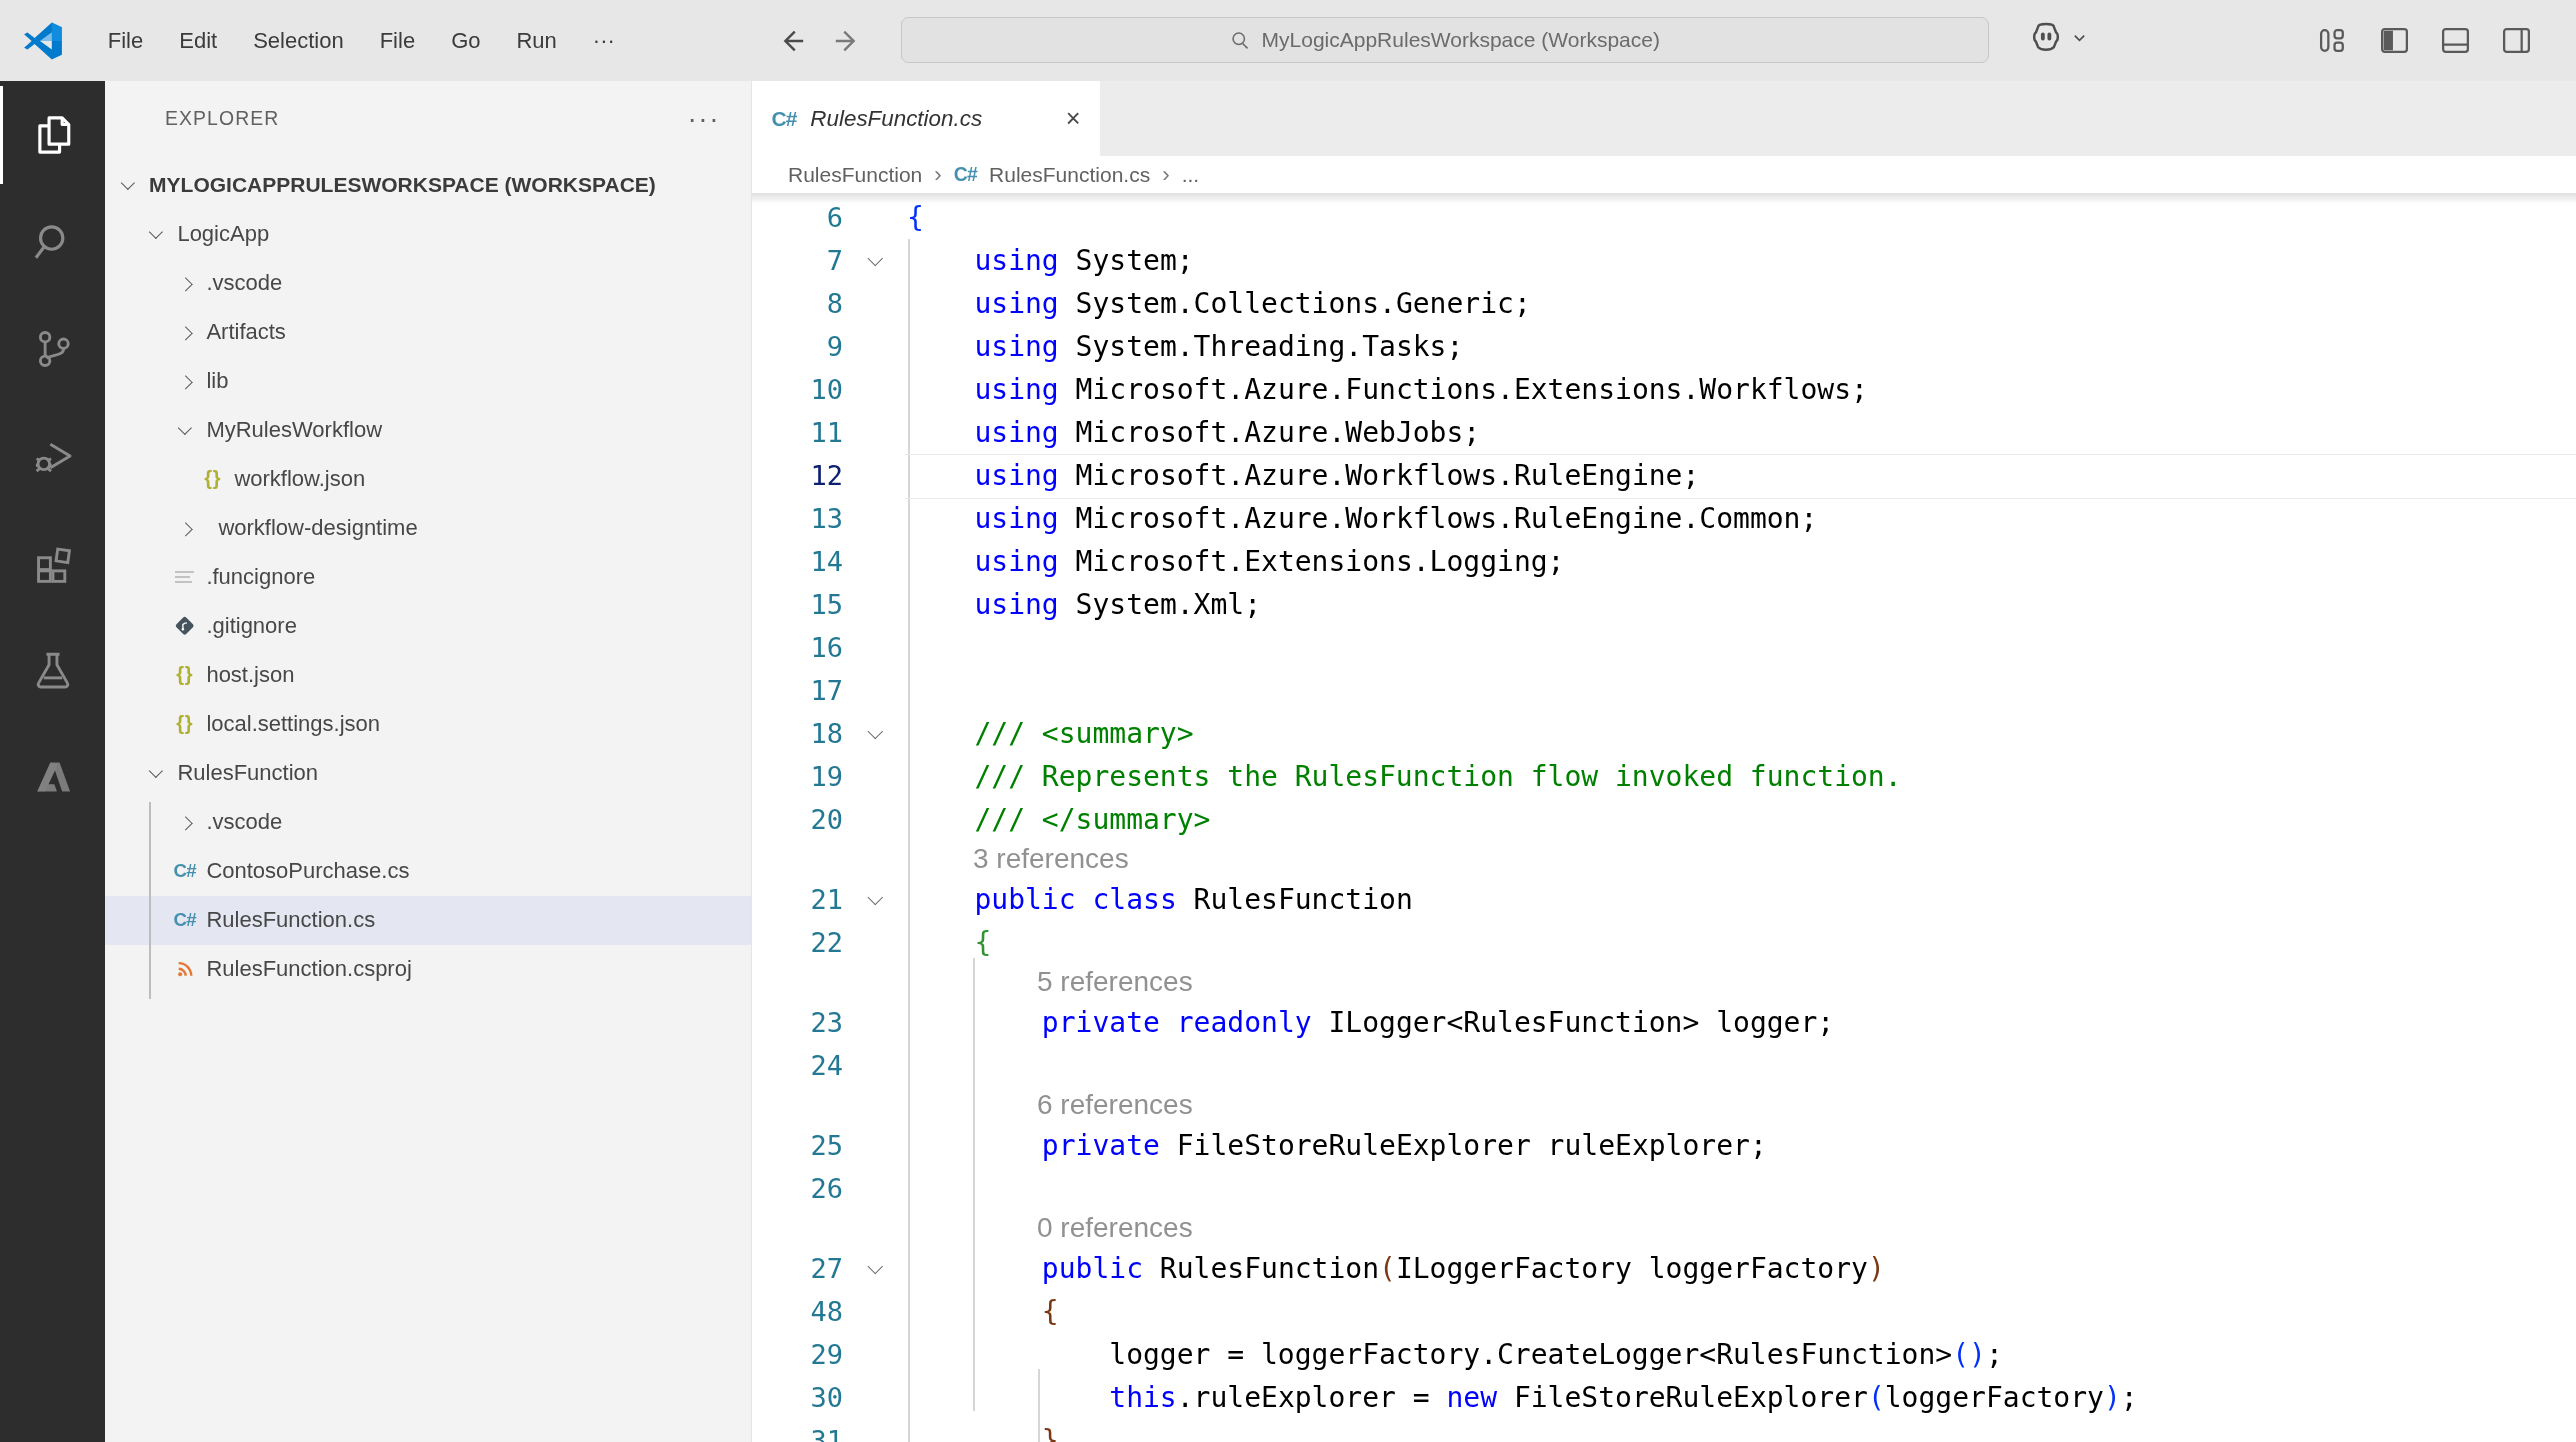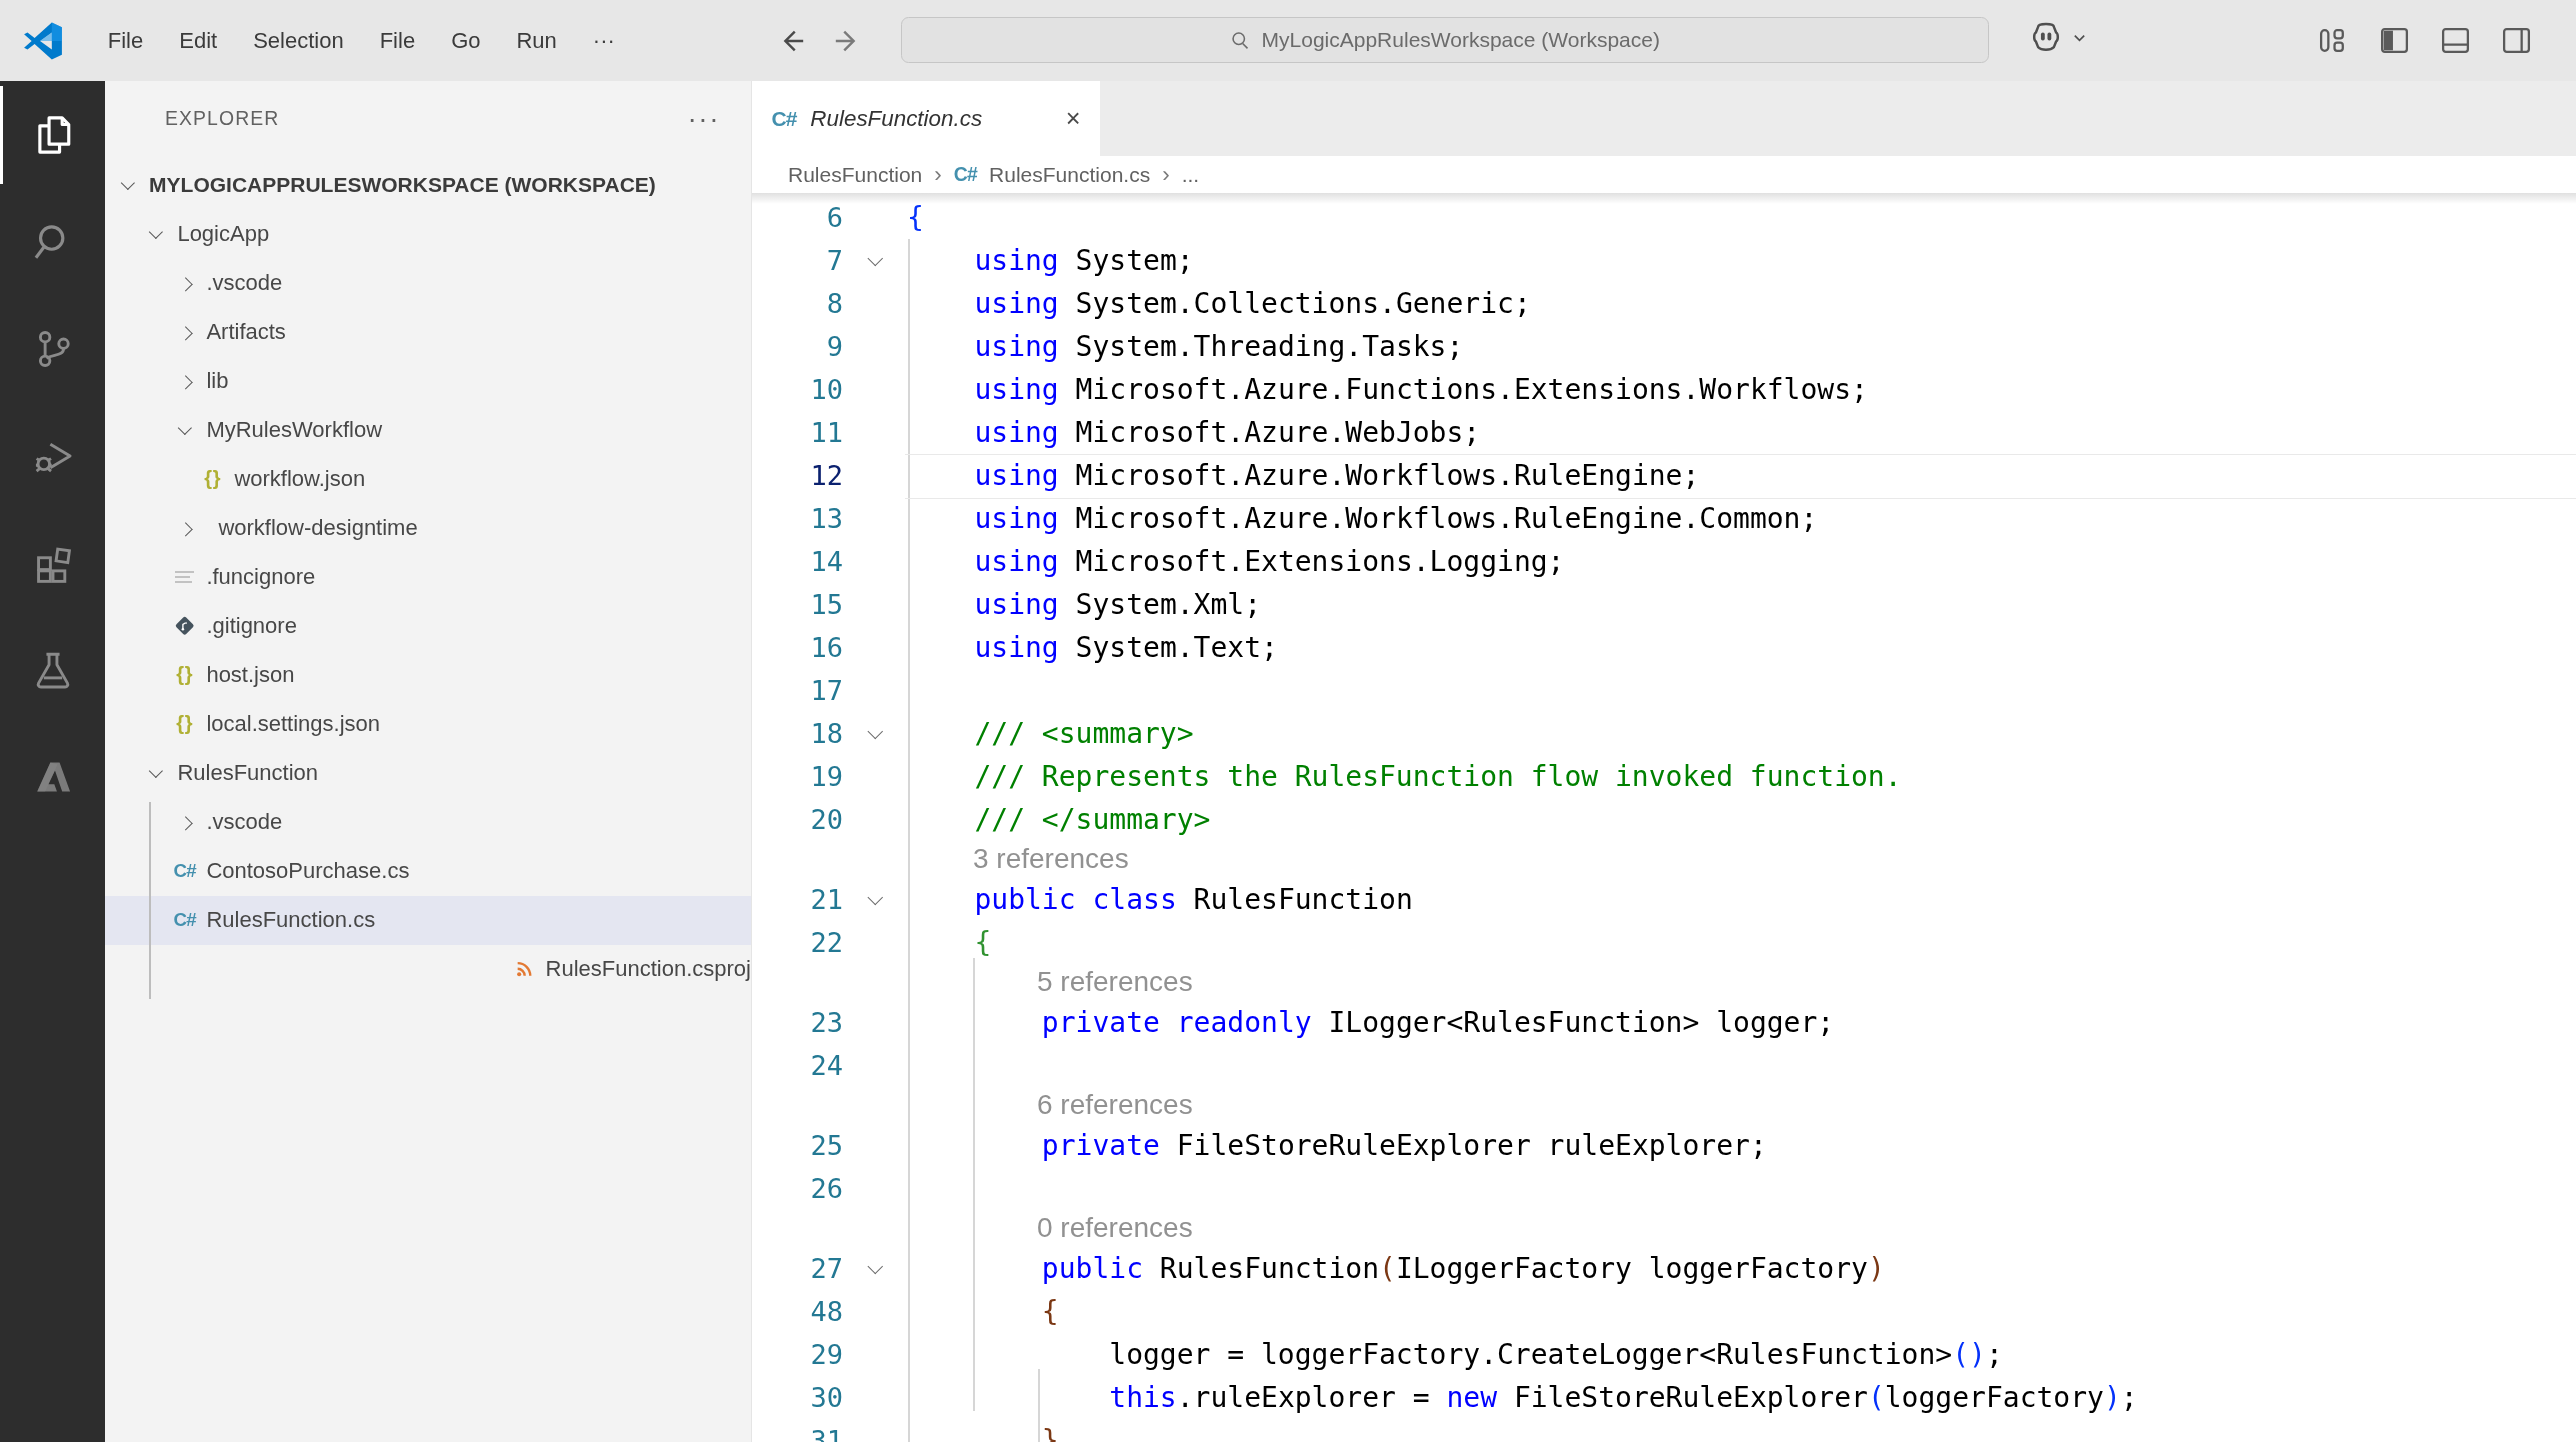--- a/index.html
+++ b/index.html
@@ -308,21 +308,21 @@
               <span class="ic ic-cs">C#</span>
             </span>
             <span class="tlabel">ContosoPurchase.cs</span>
           </div>
           <div class="trow selected" style="padding-left: 67px;">
             <span class="tslot">
               <span class="ic ic-cs">C#</span>
             </span>
             <span class="tlabel">RulesFunction.cs</span>
           </div>
-          <div class="trow" style="padding-left: 67px; justify-content: flex-end;">
+          <div class="trow" style="padding-left: 67px;">
             <span class="tslot">
               <span class="ic">
                 <svg width="22.4" height="22.4" viewBox="0 0 24 24">
                   <path d="M5 11.5 A7.5 7.5 0 0 1 12.5 19" stroke="#E37933" fill="none" stroke-width="2.6"></path>
                   <path d="M5 5.5 A13.5 13.5 0 0 1 18.5 19" stroke="#E37933" fill="none" stroke-width="2.6"></path>
                   <circle cx="6.6" cy="17.4" r="2.2" fill="#E37933"></circle>
                 </svg>
               </span>
             </span>
             <span class="tlabel">RulesFunction.csproj</span>
@@ -401,21 +401,20 @@
               <span class="ltext"><span class="tk-p">    </span><span class="tk-k">using</span><span class="tk-p"> Microsoft.Extensions.Logging;</span></span>
             </div>
             <div class="crow">
               <span class="gut">15</span>
               <span class="foldc"></span>
               <span class="ltext"><span class="tk-p">    </span><span class="tk-k">using</span><span class="tk-p"> System.Xml;</span></span>
             </div>
             <div class="crow">
               <span class="gut">16</span>
               <span class="foldc"></span>
-              <span class="ltext"><span class="tk-p">    </span><span class="tk-k">using</span><span class="tk-p"> System.Text;</span></span>
             </div>
             <div class="crow">
               <span class="gut">17</span>
               <span class="foldc"></span>
               <span class="ltext"></span>
             </div>
             <div class="crow">
               <span class="gut">18</span>
               <span class="foldc">
                 <i class="chev down gutchev"></i>

